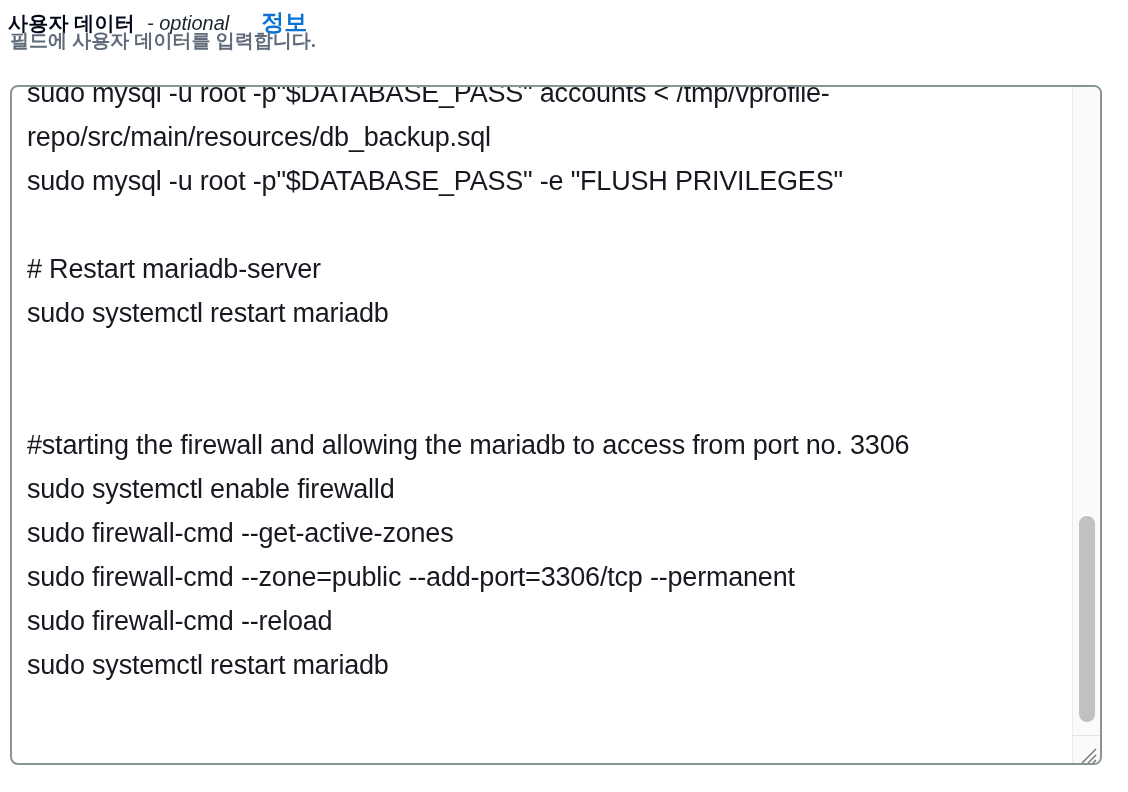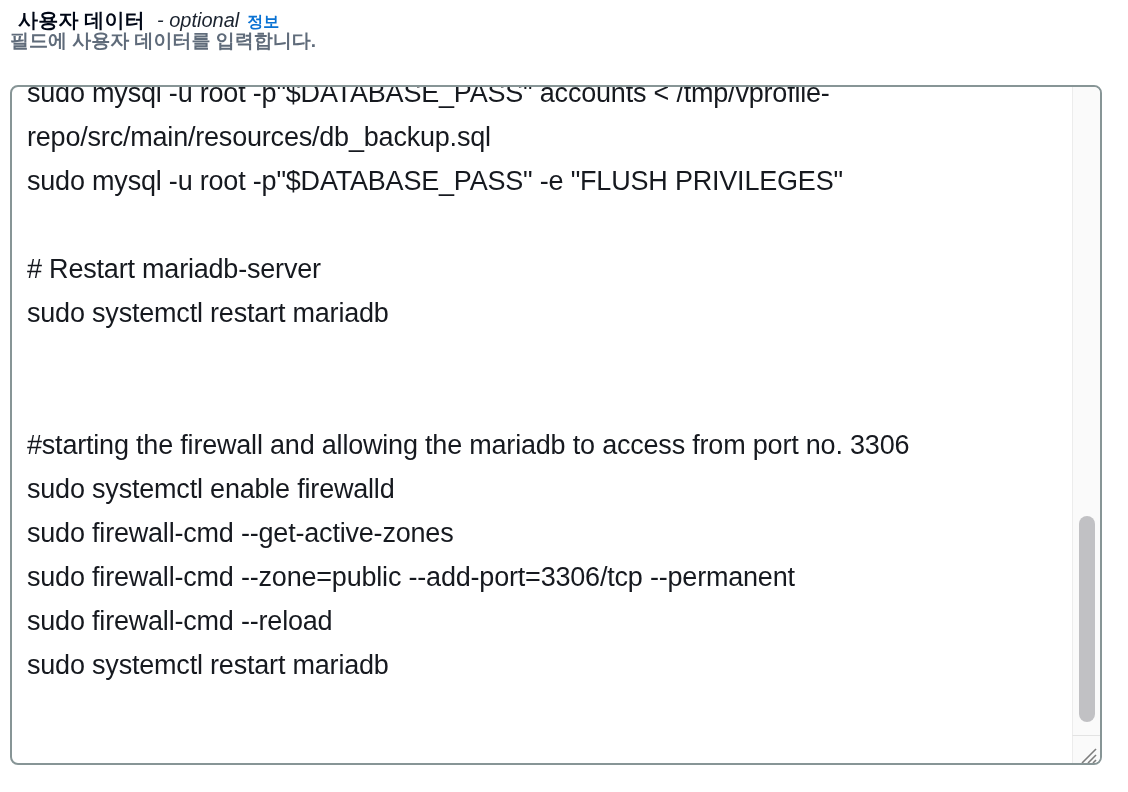--- a/index.html
+++ b/index.html
@@ -6,36 +6,36 @@
   html, body {
     width: 1128px; height: 792px;
     background: #ffffff;
     font-family: "Liberation Sans", "DejaVu Sans", sans-serif;
     overflow: hidden;
   }
   .page { position: relative; width: 1128px; height: 792px; }
 
   
   .label-row {
-    position: absolute; left: 18px; top: 7px;
+    position: absolute; left: 8px; top: 7px;
     display: flex; align-items: baseline;
     white-space: nowrap;
     text-align: right;
   }
   .field-label {
     font-size: 20px; font-weight: 700; color: #000716;
     letter-spacing: 0.2px;
   }
   .optional {
     font-size: 20px; font-style: italic; font-weight: 400;
     color: #1b232f; margin-left: 12px;
   }
   .info-link {
-    font-size: 16px; font-weight: 700; color: #0972d3;
-    margin-left: 8px; text-decoration: none; cursor: pointer;
+    font-size: 23px; font-weight: 700; color: #0972d3;
+    margin-left: 32px; text-decoration: none; cursor: pointer;
   }
   .field-desc {
     position: absolute; left: 10px; top: 28px;
     font-size: 19px; color: #5f6b7a; font-weight: bold;
   }
 
   
   .ta-wrap {
     position: absolute; left: 10px; top: 85px;
     width: 1092px; height: 680px;

